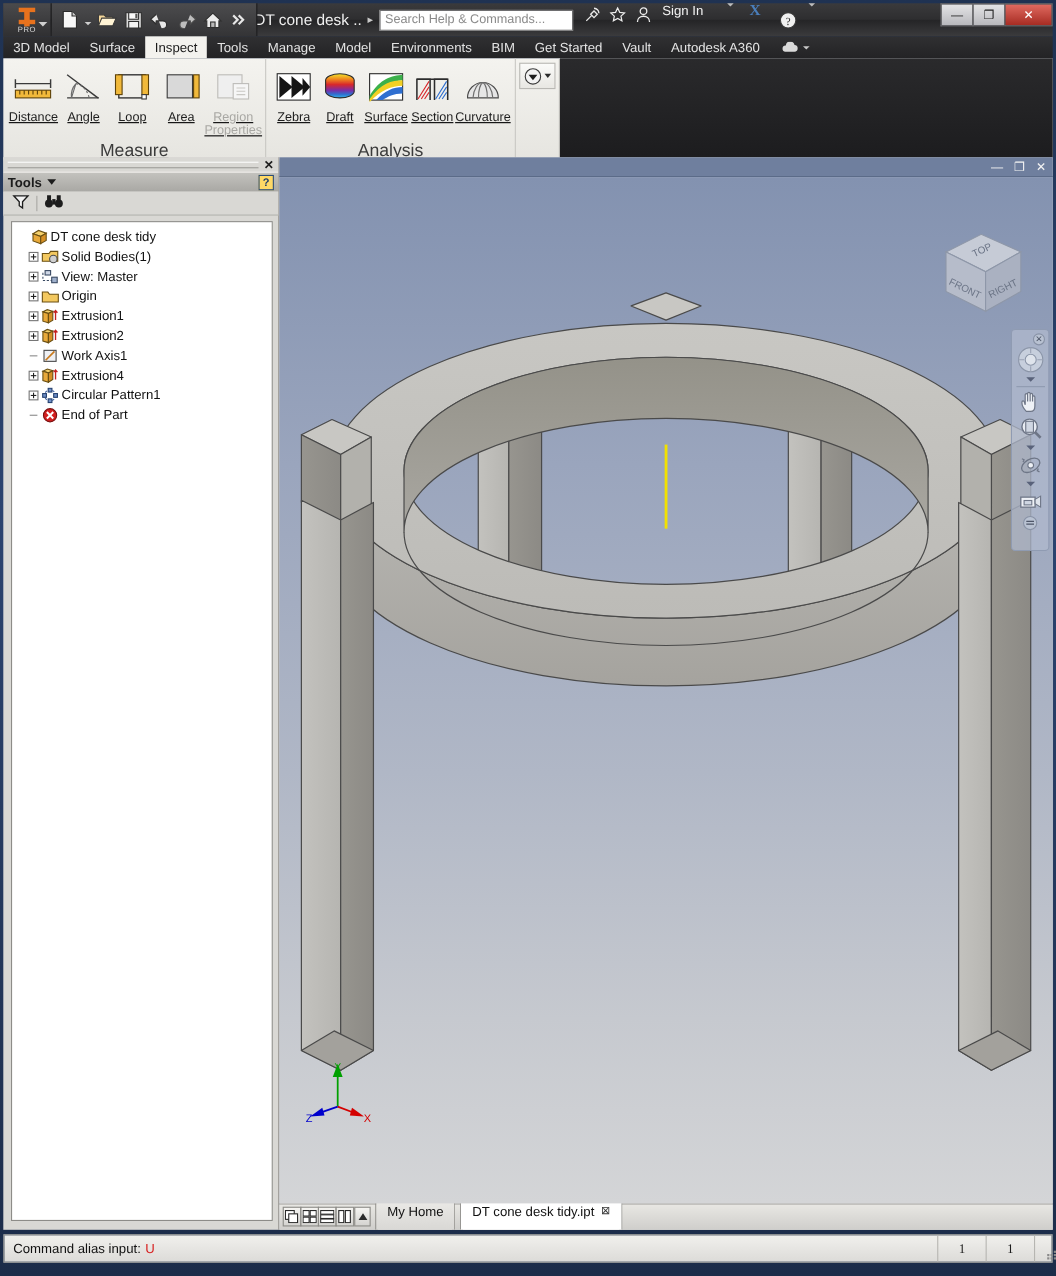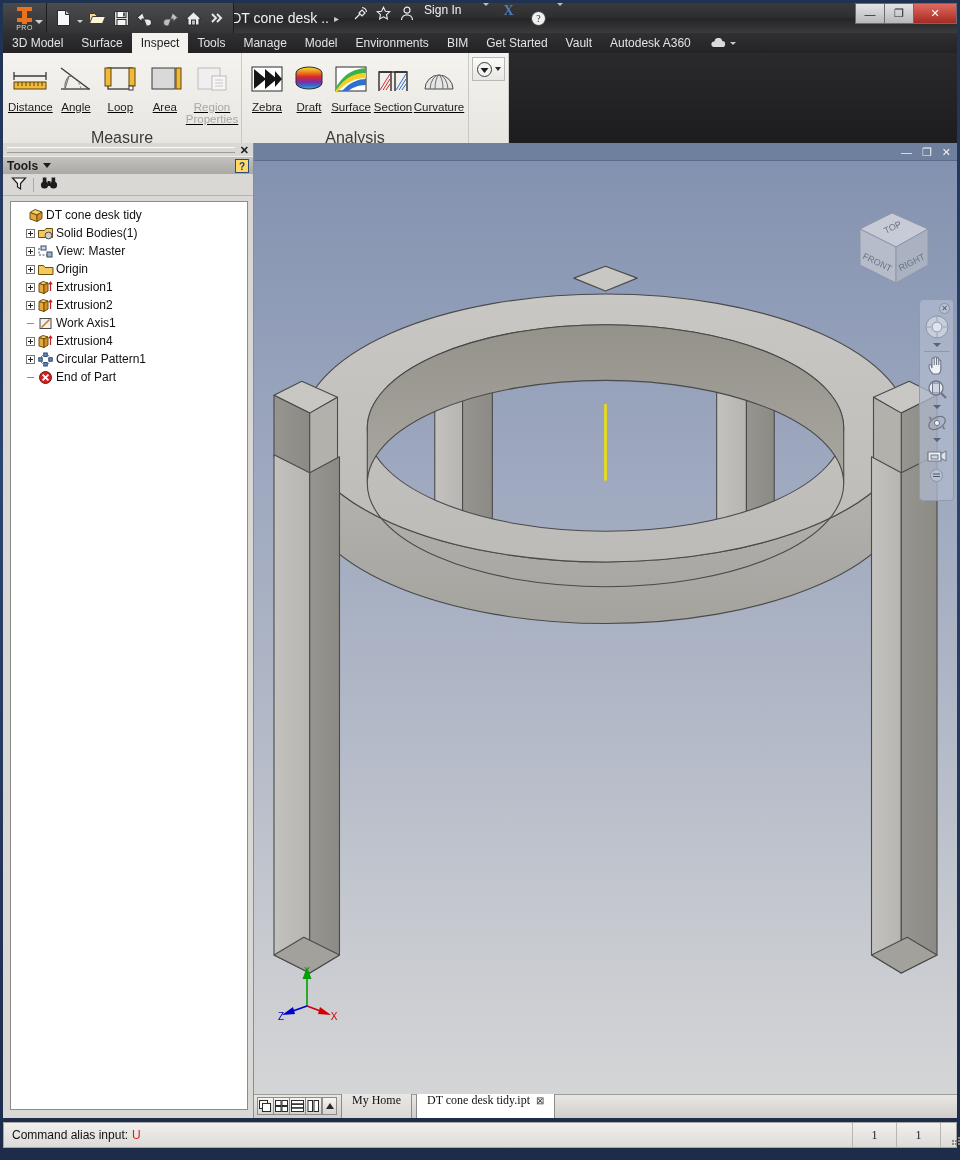--- a/index.html
+++ b/index.html
@@ -154,21 +154,21 @@
   
   .doctabs{height:24px;background:linear-gradient(180deg,#e8e7e3,#cfcecb);display:flex;align-items:flex-end;
      border-top:1px solid #9d9c98;padding-left:3px;}
   .layoutbtns{display:flex;align-items:center;height:20px;margin-bottom:2px;}
   .lb{width:17px;height:18px;border:1px solid #8d8c88;background:linear-gradient(180deg,#f6f5f2,#d4d3d0);
      display:flex;align-items:center;justify-content:center;margin-right:-1px;}
   .lbup{width:15px;height:18px;border:1px solid #8d8c88;background:linear-gradient(180deg,#f6f5f2,#d4d3d0);
      display:flex;align-items:center;justify-content:center;margin-left:1px;}
   .dtab{height:36px;display:flex;align-items:center;padding:0 10px;font-size:12px;color:#111;
      background:linear-gradient(180deg,#f0efec,#d9d8d5);border:1px solid #8d8c88;border-bottom:none;
-     border-radius:5px 5px 0 0;margin-left:4px;cursor:pointer;font-family:Liberation Serif, serif;}
+     border-radius:5px 5px 0 0;margin-left:4px;cursor:pointer;}
   .dtab.active{background:#ffffff;}
   .dtab .cl{margin-left:6px;font-size:10px;color:#333;}
 
   
   .statusbar{position:absolute;left:3px;top:1122px;width:954px;height:26px;
      background:linear-gradient(180deg,#f1f0ed,#dcdbd8);border:1px solid #a9a8a4;display:flex;align-items:center;}
   .statusbar .msg{padding-left:8px;font-size:12px;color:#111;}
   .statusbar .msg b{color:#d71f1f;font-weight:normal;padding-left:4px;}
   .sgrow{flex:1;}
   .scell{width:44px;height:24px;border-left:1px solid #b6b5b1;display:flex;align-items:center;justify-content:center;
@@ -234,20 +234,23 @@
       <div class="qbtn">
         <svg width="14" height="12" viewBox="0 0 14 12">
             <path d="M2 2l4 4-4 4M7 2l4 4-4 4" fill="none" stroke="#e6e6e6" stroke-width="2"></path>
           </svg>
       </div>
     </div>
 
     <div class="doctitle">DT cone desk ...</div>
     <div class="titlearrow">▸</div>
 
+    <div class="searchwrap">
+      <div class="searchbox">Search Help &amp; Commands...</div>
+    </div>
 
     <div class="tb-icons">
       <div class="ic">
         <svg width="15" height="15" viewBox="0 0 15 15">
             <path d="M2 13 L7 8" stroke="#e9e9e9" stroke-width="1.2" fill="none"></path>
             <path d="M6 7 l3-3 3 3 -3 3z" fill="none" stroke="#e9e9e9" stroke-width="1.2"></path>
             <path d="M9 1.5a5 5 0 0 1 4.5 4.5" fill="none" stroke="#e9e9e9" stroke-width="1.2"></path>
           </svg>
       </div>
       <div class="ic">

